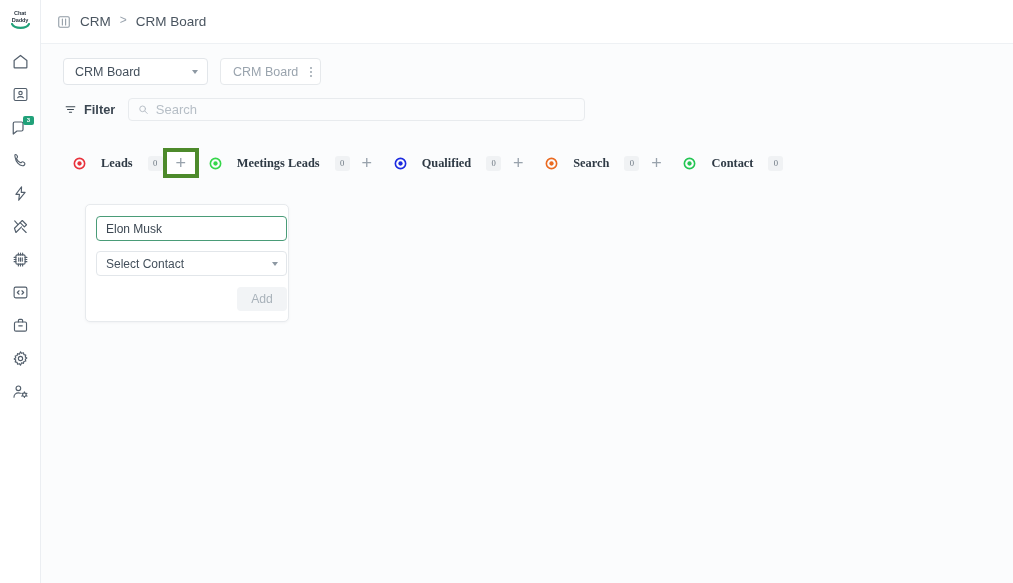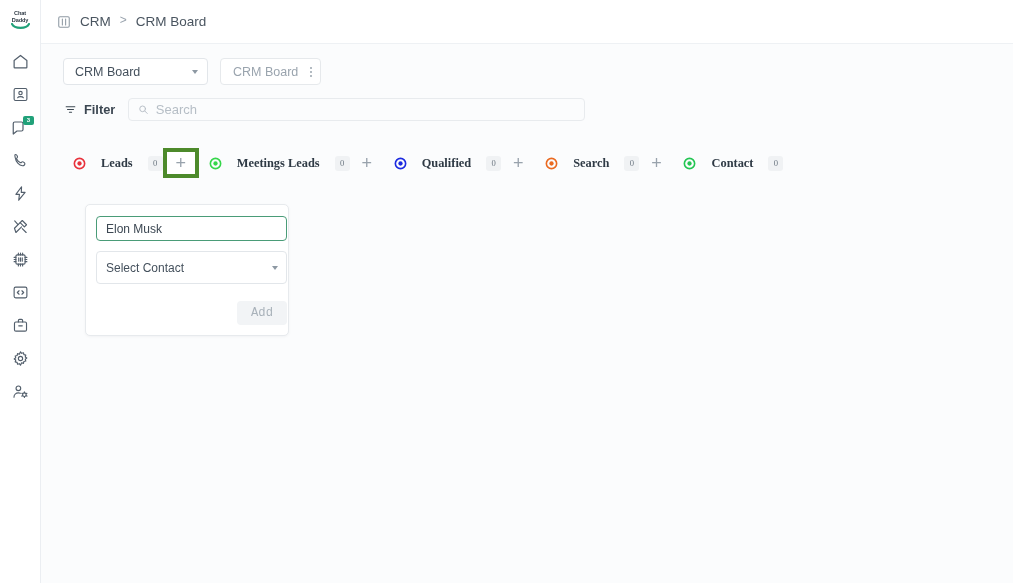--- a/index.html
+++ b/index.html
@@ -310,21 +310,21 @@
     padding: 0 9px;
     font-family: "Liberation Sans", sans-serif;
     font-size: 12px;
     color: #3c4752;
     outline: none;
     background: #ffffff;
   }
   .contact-select {
     margin-top: 10px;
     width: 100%;
-    height: 33px;
+    height: 25px;
     border: 1px solid #e2e6ea;
     border-radius: 4px;
     display: flex;
     align-items: center;
     justify-content: space-between;
     padding: 0 8px 0 9px;
     cursor: pointer;
     background: #ffffff;
   }
   .contact-select span {
@@ -337,24 +337,23 @@
     margin-top: 11px;
   }
   .add-btn {
     min-width: 50px;
     height: 24px;
     background: #f2f4f6;
     border: 0;
     border-radius: 4px;
     color: #a9b2ba;
     font-size: 12.2px;
-    font-family: Liberation Mono, monospace;
+    font-family: Liberation Sans, sans-serif;
     cursor: pointer;
     padding: 0 13px;
-    margin-top: 6px;
   }
 </style>
 </head>
 <body>
 
 <div id="app">
 
   <aside class="sidebar">
 
     <div class="logo">

